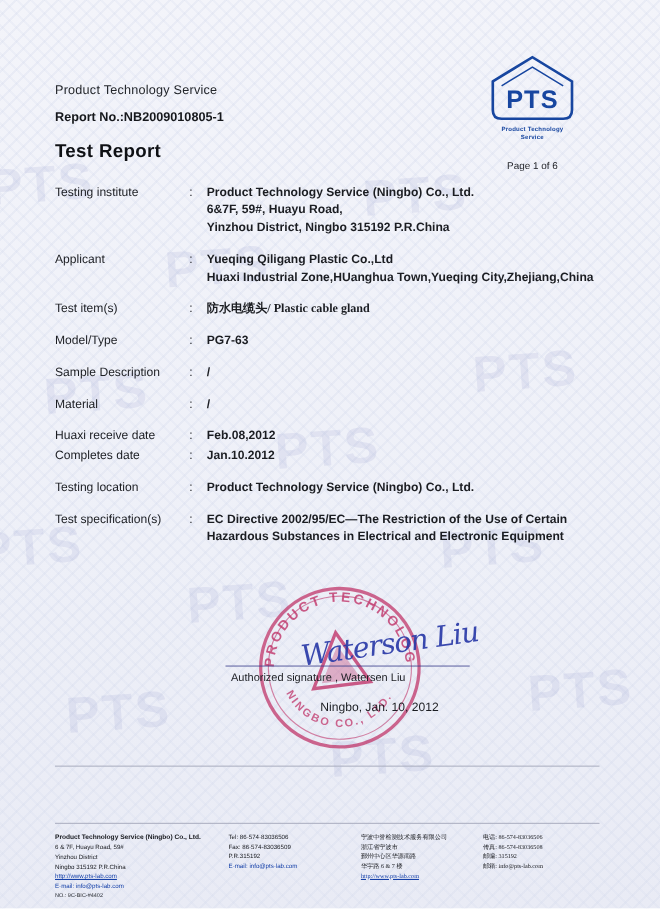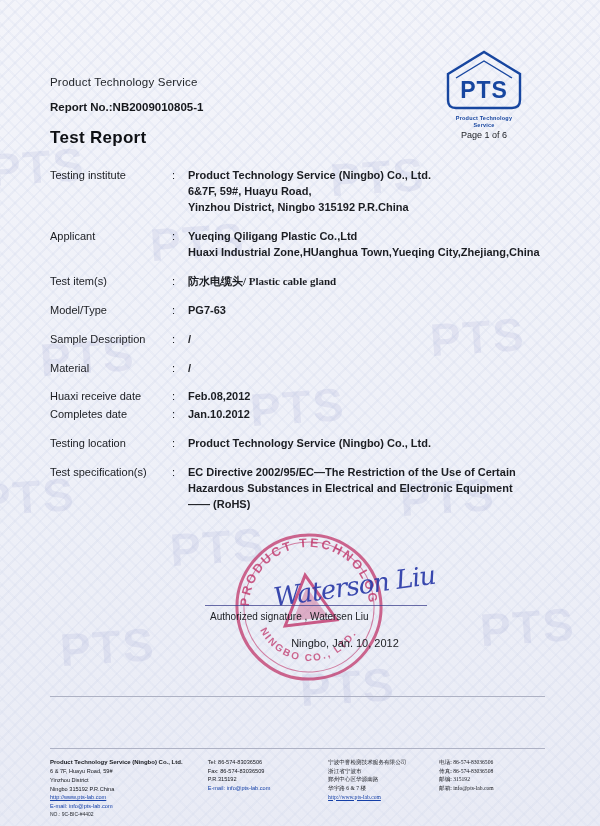--- a/index.html
+++ b/index.html
@@ -99,21 +99,21 @@
   .logo-shield svg { display: block; }
   .logo-caption {
     margin-top: 1px;
     font-size: 5.5px;
     color: #1746a0;
     font-weight: bold;
     line-height: 1.25;
     letter-spacing: 0.2px;
   }
   .page-num {
-    margin-top: 1px;
+    margin-top: 17px;
     font-size: 9px;
     color: #1b1d22;
   }
 
   
   .fields {
     position: absolute;
     left: 20px;
     top: 150px;
     width: 500px;
@@ -356,21 +356,20 @@
         <div class="colon">:</div>
         <div class="value">Product Technology Service (Ningbo) Co., Ltd.</div>
       </div>
 
       <div class="row">
         <div class="label">Test specification(s)</div>
         <div class="colon">:</div>
         <div class="value">
           <span class="ln">EC Directive 2002/95/EC—The Restriction of the Use of Certain</span>
           <span class="ln">Hazardous Substances in Electrical and Electronic Equipment</span>
-          <span class="ln">—— (RoHS)</span>
         </div>
       </div>
 
     </div>
 
     <div class="sig-area">
 
       <div class="stamp">
         <svg width="168" height="168" viewBox="0 0 168 168">
           <defs>

